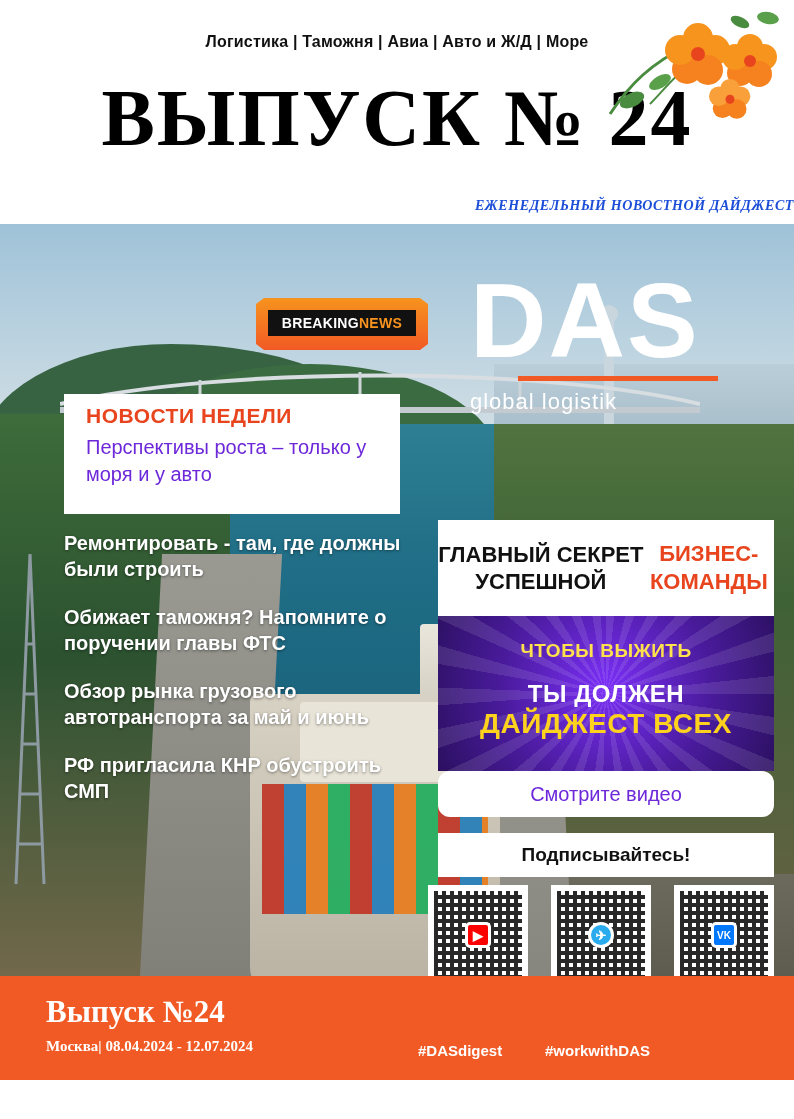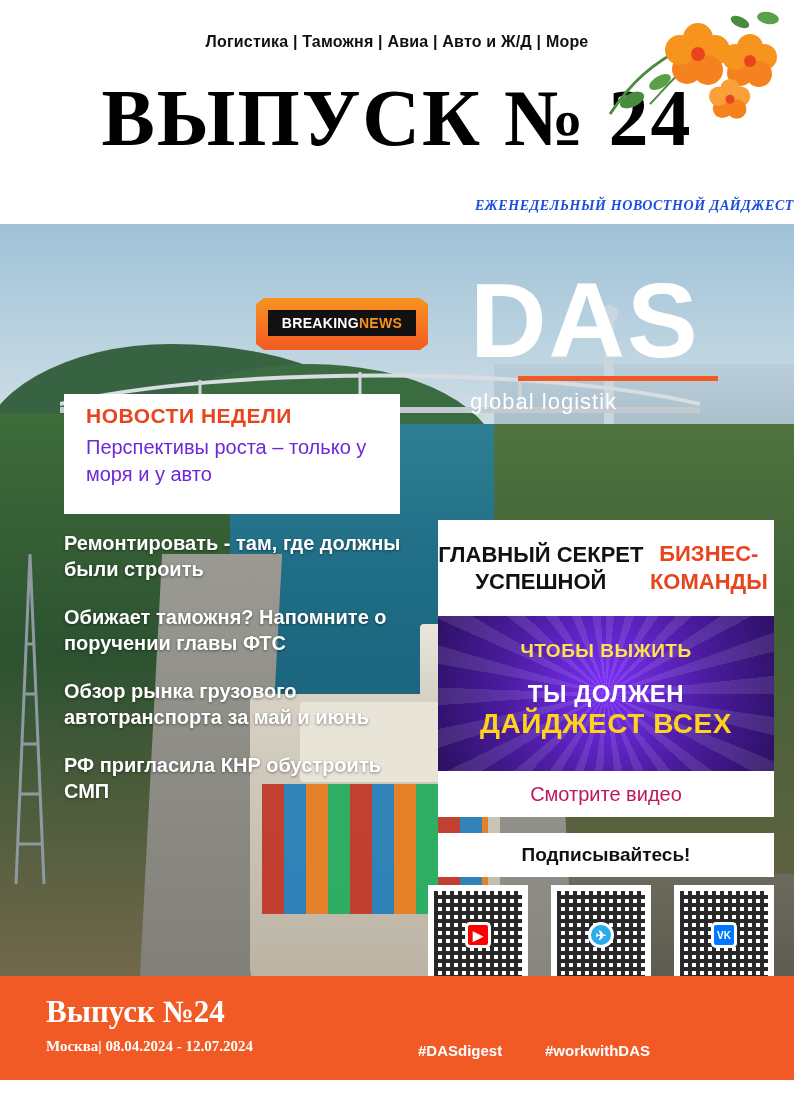--- a/index.html
+++ b/index.html
@@ -229,21 +229,21 @@
     font-family: "Liberation Sans", sans-serif;
     letter-spacing: .5px;
   }
   .video-thumb .vt-l1 { top: 24px; font-size: 19px; color: #ffe14d; }
   .video-thumb .vt-l2 { top: 64px; font-size: 24px; color: #ffffff; }
   .video-thumb .vt-l3 { top: 92px; font-size: 28px; color: #ffd21e; }
   .watch-box {
     position: absolute; right: 20px; top: 547px; width: 336px; height: 46px;
     background: #ffffff;
     display: flex; align-items: center; justify-content: center;
-    font-size: 20px; color: #be185d;
+    font-size: 20px; color: #6d28d9; border-radius: 12px;
   }
   .subscribe-box {
     position: absolute; right: 20px; top: 609px; width: 336px; height: 44px;
     background: #ffffff;
     display: flex; align-items: center; justify-content: center;
     font-size: 19px; font-weight: bold; color: #111111;
   }
   .qr-row {
     position: absolute; right: 20px; top: 661px; width: 346px; height: 100px;
     display: flex; justify-content: space-between;

